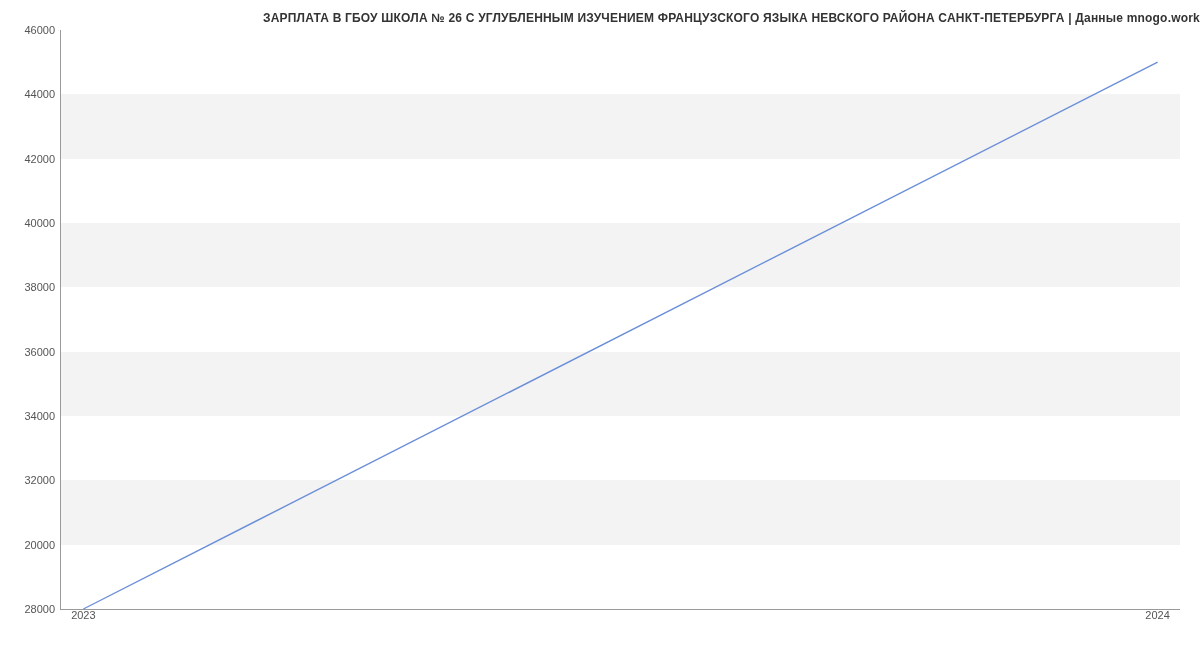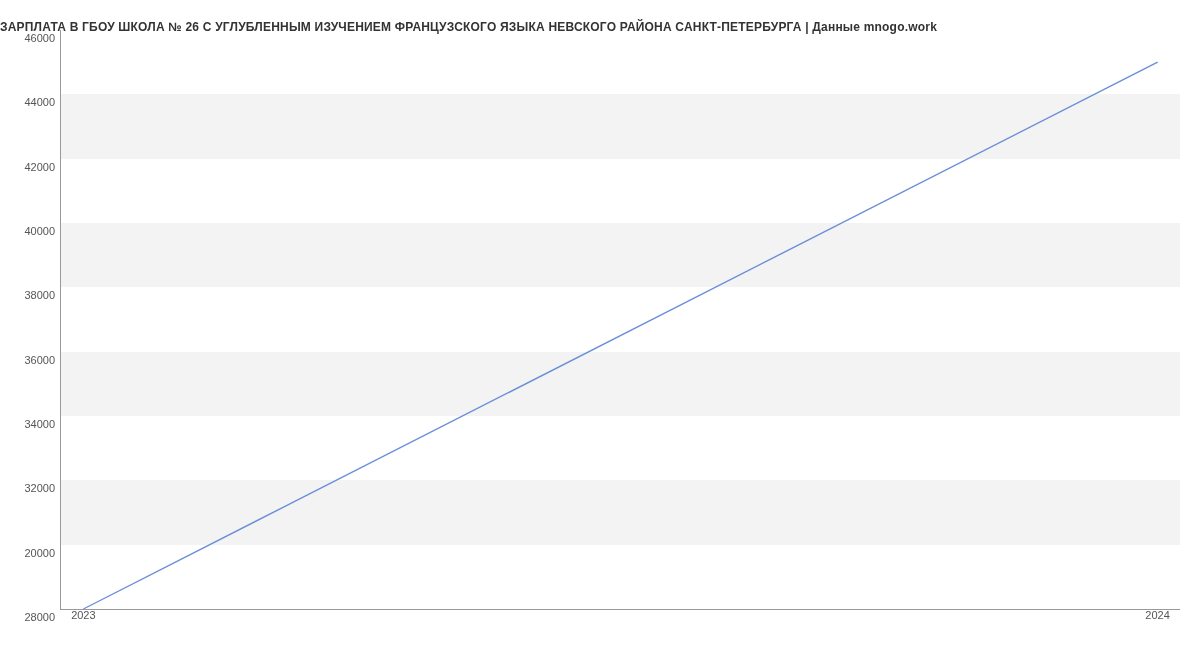--- a/index.html
+++ b/index.html
@@ -11,25 +11,25 @@
     color: #333;
   }
   .chart-wrap {
     position: relative;
     width: 1200px;
     height: 650px;
     box-sizing: border-box;
   }
   .chart-title {
     width: 100%;
-    text-align: left;
+    text-align: right;
     font-size: 12px;
     font-weight: bold;
     color: #333;
-    padding-top: 20px;
+    padding-top: 11px;
     letter-spacing: 0.2px;
   }
   .plot-area {
     position: absolute;
     left: 60px;
     top: 30px;
     width: 1120px;    
     height: 580px;    
     border-left: 1px solid #999;
     border-bottom: 1px solid #999;
@@ -42,21 +42,20 @@
     background: #f3f3f3;
   }
   .ytick-label {
     position: absolute;
     right: 100%;
     transform: translateY(-50%);
     padding-right: 6px;
     color: #555;
     white-space: nowrap;
     font-size: 11px;
-    margin-top: 8px;
   }
   .xtick-label {
     position: absolute;
     top: 100%;
     transform: translateX(-50%);
     color: #555;
     font-size: 11px;
   }
   svg.line-layer {
     position: absolute;

